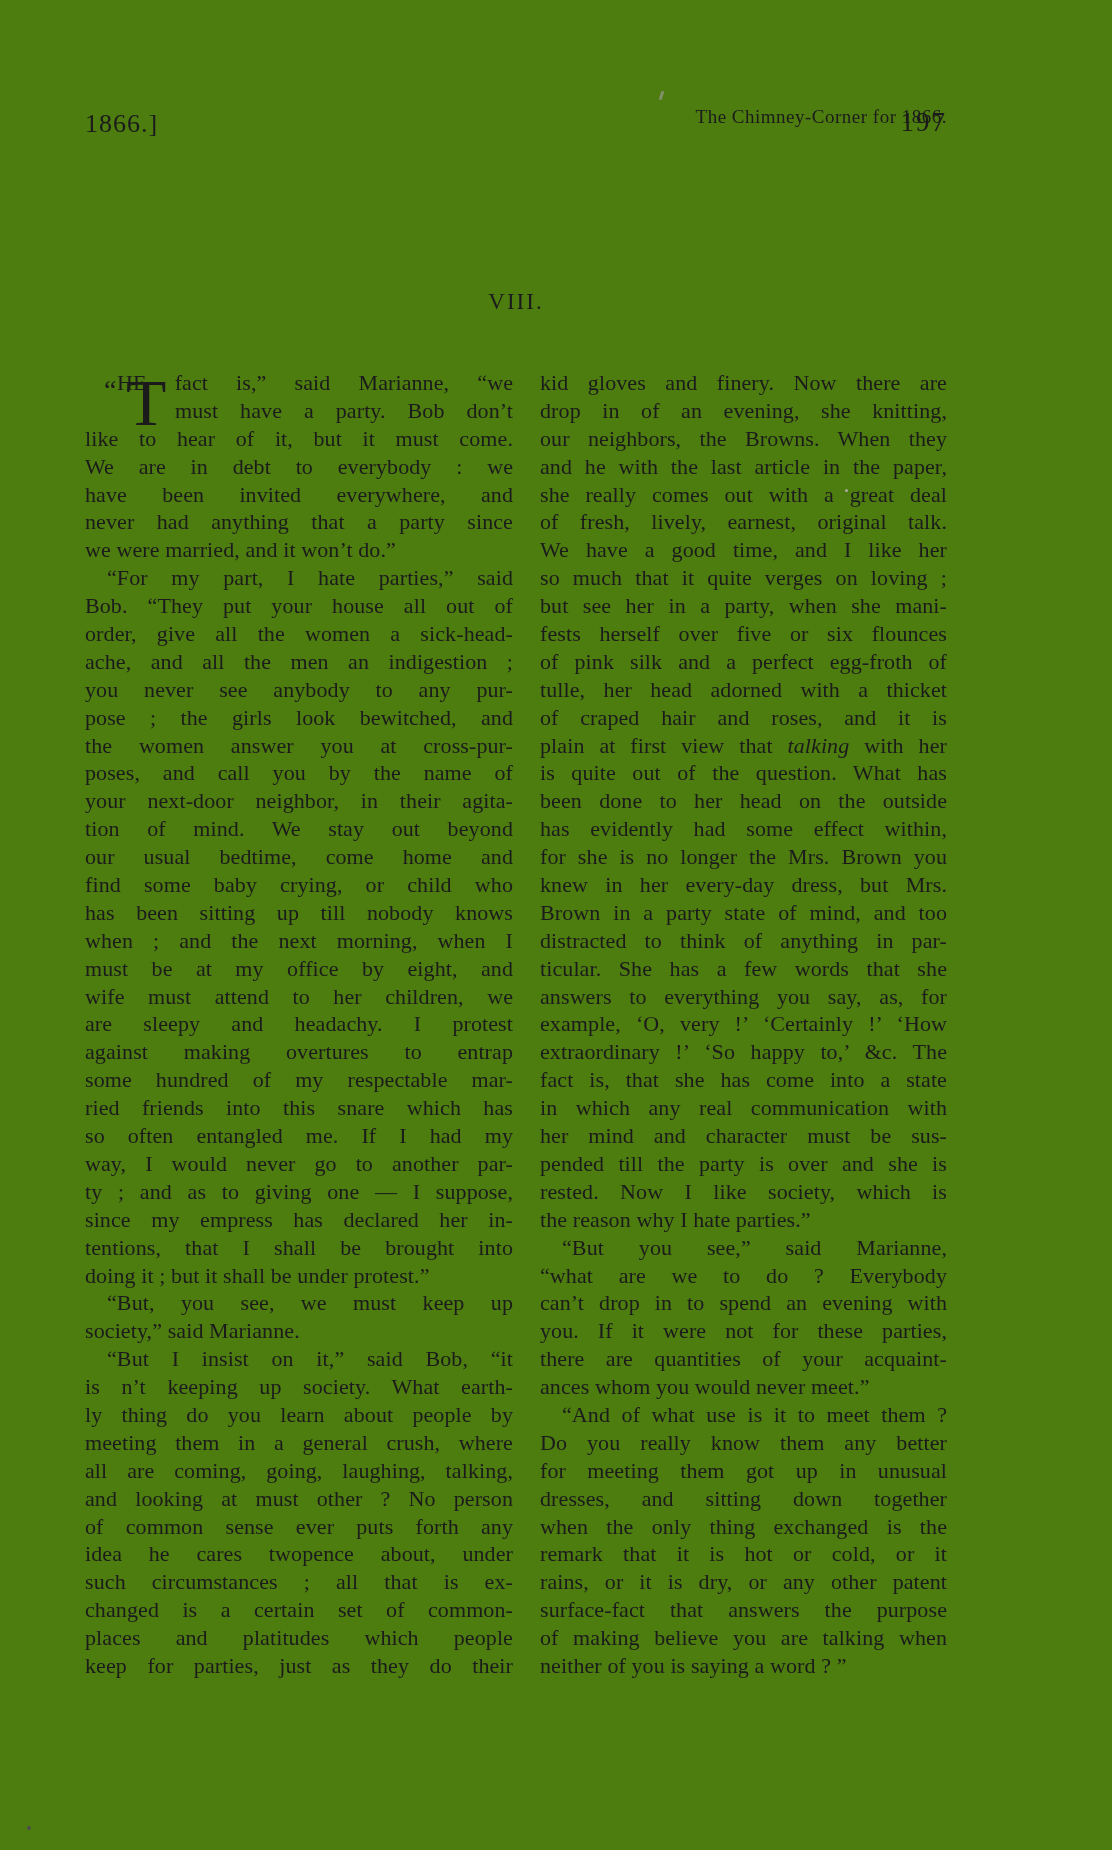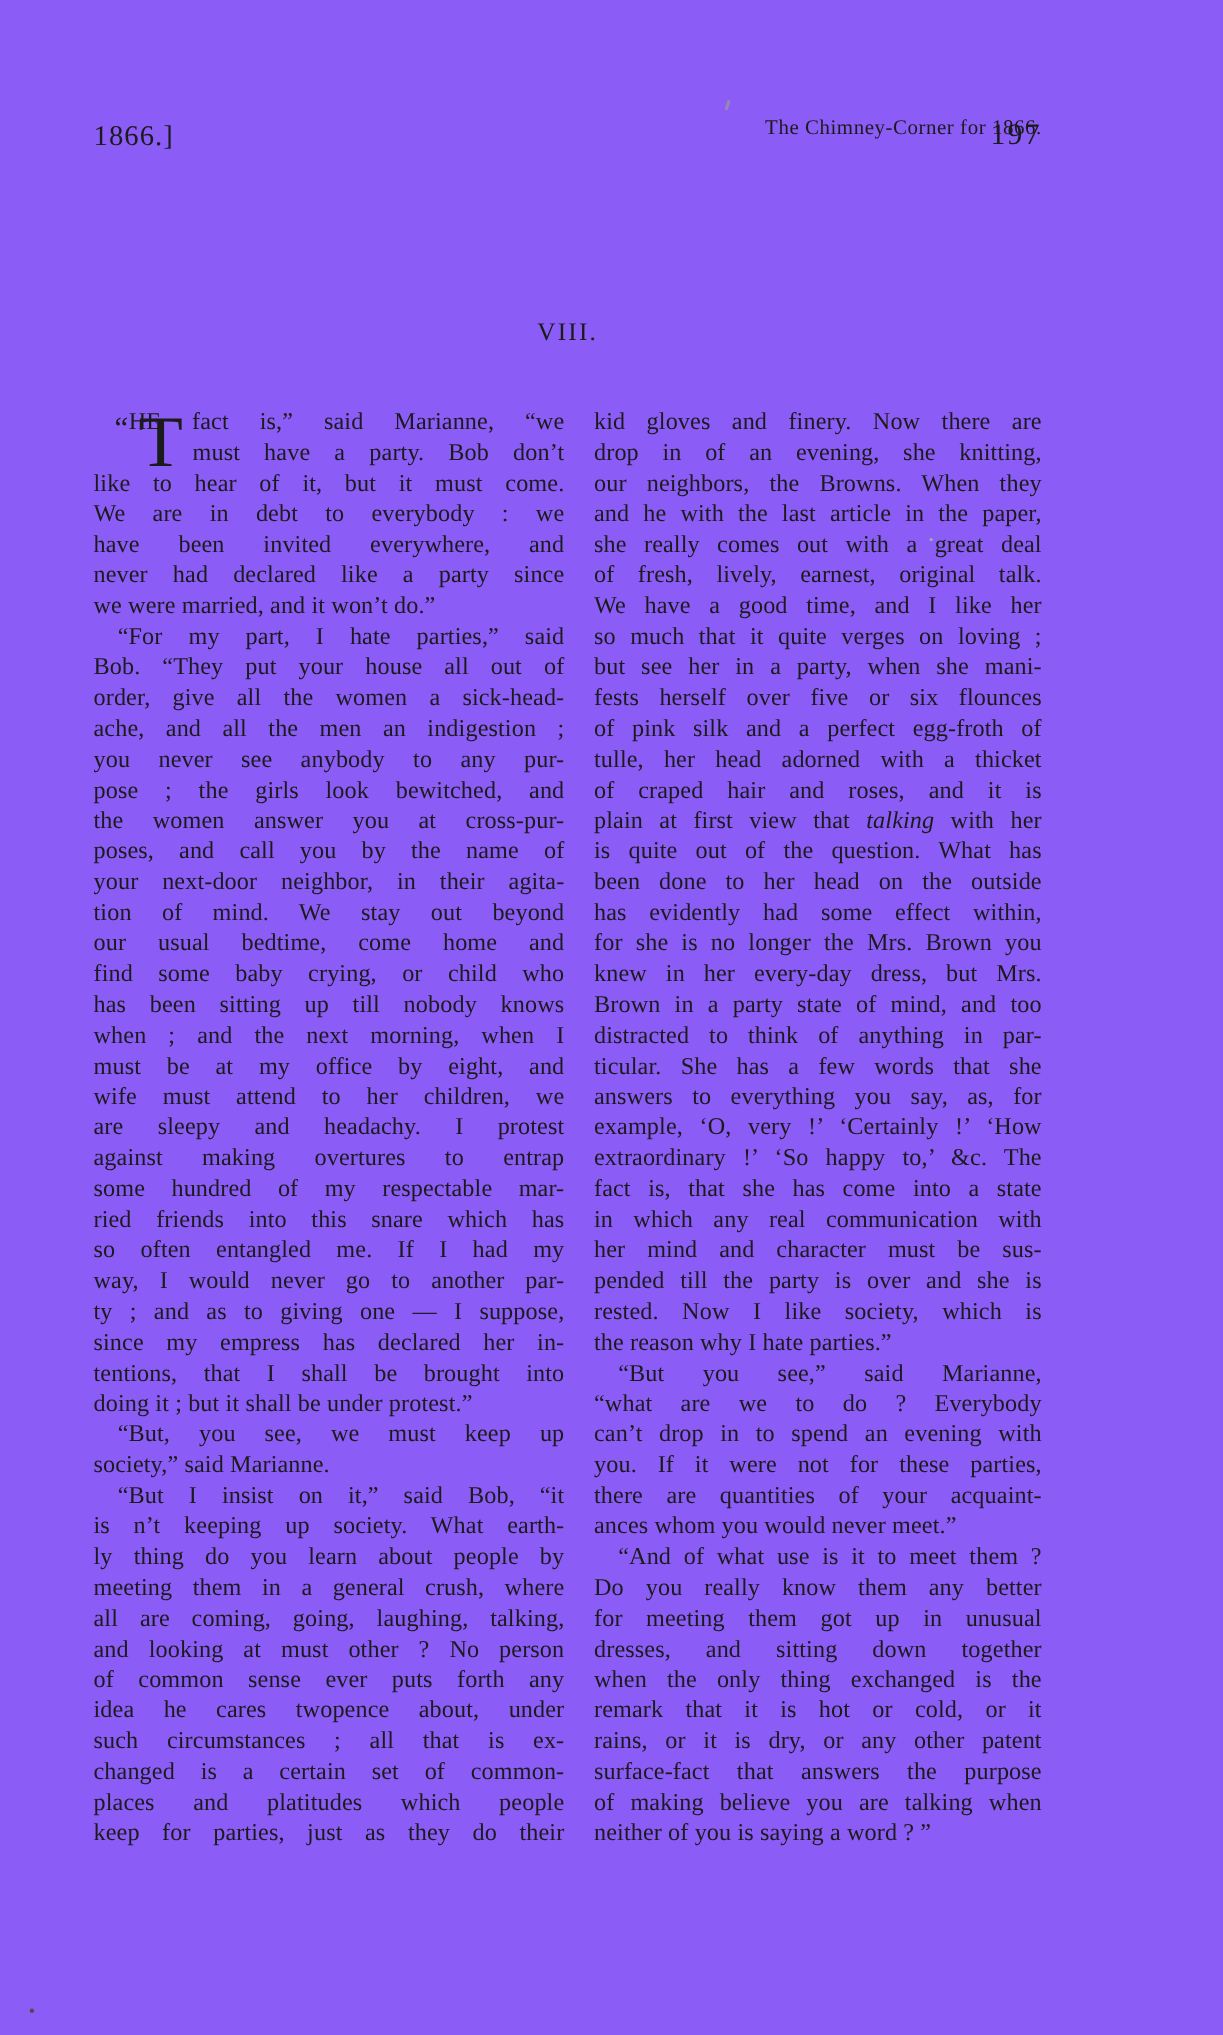--- a/index.html
+++ b/index.html
@@ -1,17 +1,17 @@
 <!DOCTYPE html>
 <html><head>
 <meta charset="utf-8">
 <style>
   html,body{margin:0;padding:0;background:#ffffff;}
   .page{
-    position:relative;width:1112px;height:1850px;background:#8b5cf6;
+    position:relative;width:1112px;height:1850px;background:#4d7c0f;
     font-family:"Liberation Serif","DejaVu Serif",serif;color:#1b1b1b;overflow:hidden;
   }
   
   .running-head{position:absolute;left:85px;top:106px;width:862px;height:36px;}
   .rh-left{position:absolute;left:0;top:3px;font-size:26px;letter-spacing:1px;}
   .rh-center{position:absolute;left:0;right:0;top:0;text-align:right;font-size:19px;letter-spacing:.5px;}
   .rh-right{position:absolute;right:0;top:1px;font-size:27px;letter-spacing:2px;}
   
   .title{position:absolute;left:85px;top:233px;width:862px;text-align:center;font-size:27px;letter-spacing:2.5px;word-spacing:9px;}
   .chapter{position:absolute;left:85px;top:289px;width:862px;text-align:center;font-size:23px;letter-spacing:2px;}
@@ -57,21 +57,21 @@
       <div class="dropcap">
         <span class="dc-quote">“</span>
         <span class="dc-letter">T</span>
       </div>
       <div>
           <div class="line dc1">HE fact is,” said Marianne, “we</div>
           <div class="line dc2">must have a party.  Bob don’t</div>
           <div class="line">like to hear of it, but it must come.</div>
           <div class="line">We are in debt to everybody : we</div>
           <div class="line">have been invited everywhere, and</div>
-          <div class="line">never had declared like a party since</div>
+          <div class="line">never had anything that a party since</div>
           <div class="line no-j">we were married, and it won’t do.”</div>
           <div class="line para-indent">“For my part, I hate parties,” said</div>
           <div class="line">Bob.  “They put your house all out of</div>
           <div class="line">order, give all the women a sick-head-</div>
           <div class="line">ache, and all the men an indigestion ;</div>
           <div class="line">you never see anybody to any pur-</div>
           <div class="line">pose ; the girls look bewitched, and</div>
           <div class="line">the women answer you at cross-pur-</div>
           <div class="line">poses, and call you by the name of</div>
           <div class="line">your next-door neighbor, in their agita-</div>

